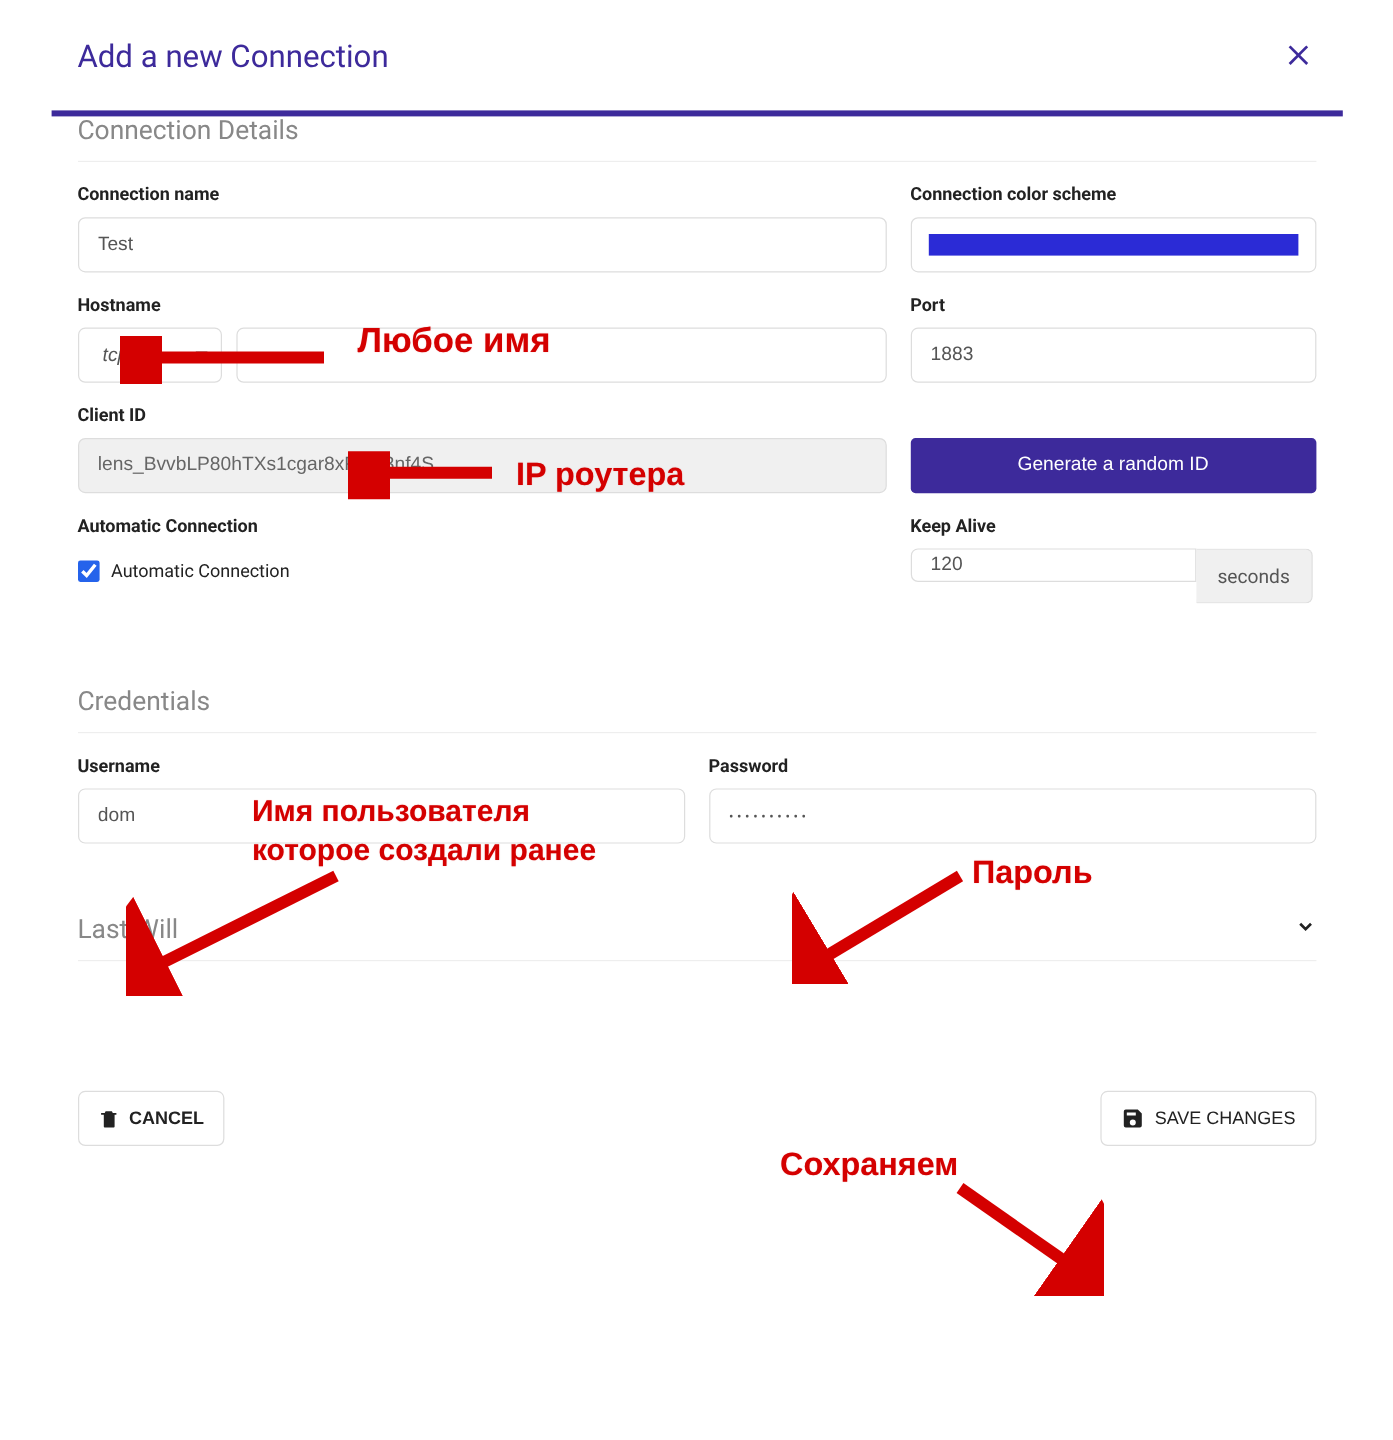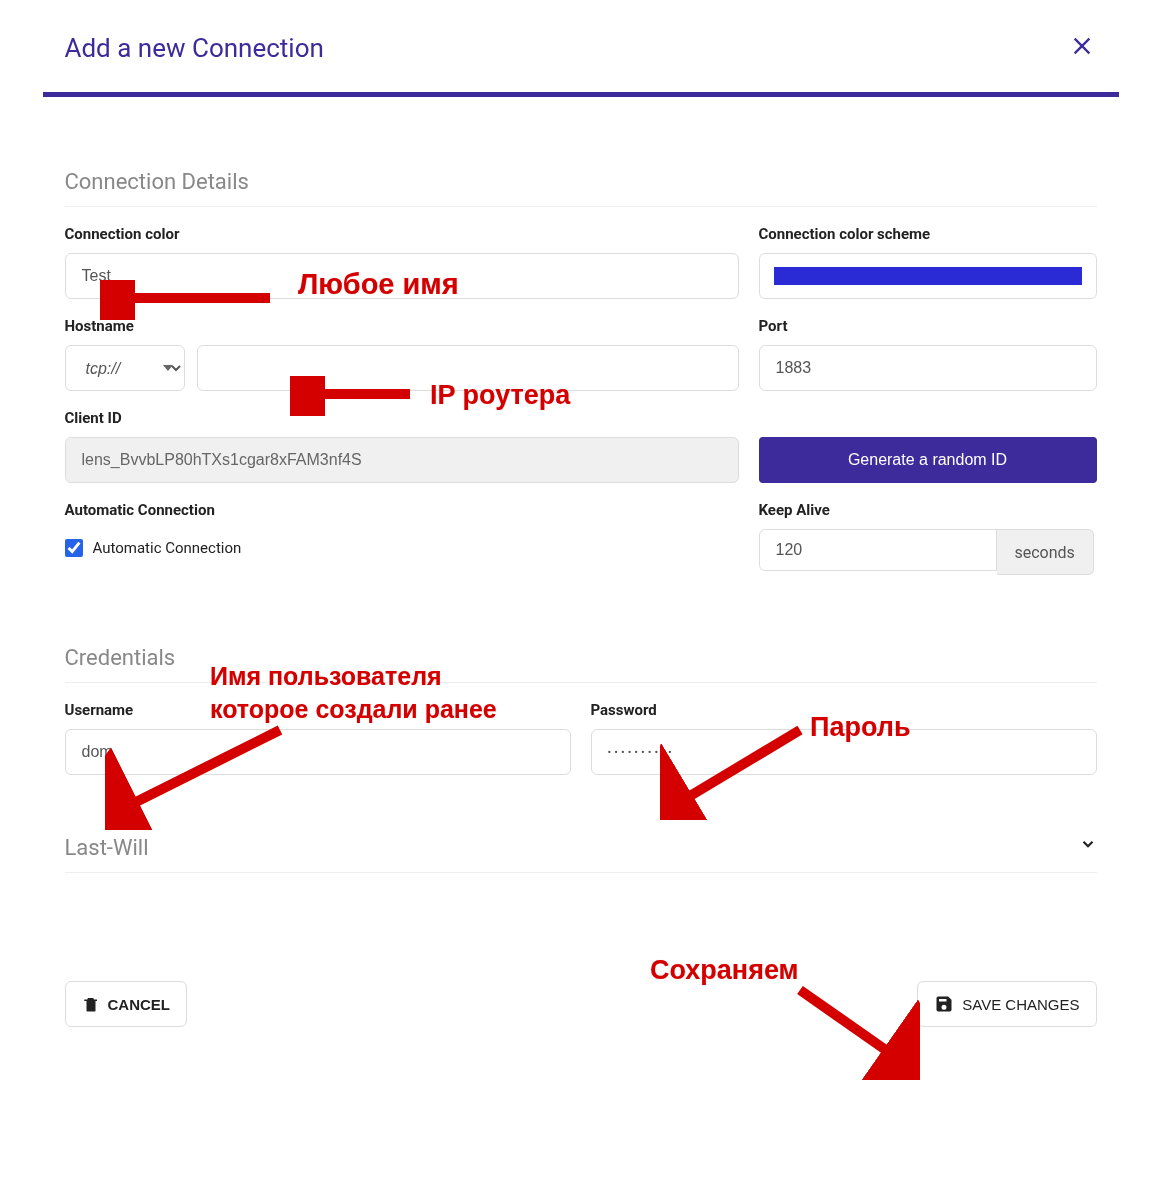--- a/index.html
+++ b/index.html
@@ -3,38 +3,38 @@
 <meta charset="utf-8">
 <style>
 * { box-sizing: border-box; margin: 0; padding: 0; }
 body { font-family: -apple-system, BlinkMacSystemFont, "Segoe UI", Roboto, Arial, sans-serif; background: #fff; width: 1161px; height: 1200px; position: relative; }
 .dialog { width: 1080px; margin: 0 auto; background: #fff; position: relative; }
 .dialog-header { padding: 28px 24px 24px 24px; display: flex; justify-content: space-between; align-items: center; }
 .dialog-title { color: #3d2a9b; font-size: 26px; font-weight: 400; }
 .close-btn { background: none; border: none; color: #3d2a9b; font-size: 28px; cursor: pointer; padding: 4px; }
 .header-bar { height: 5px; background: #3d2a9b; margin: 0 2px; }
 .content { padding: 0 24px; }
-.section-title { color: #888; font-size: 22px; font-weight: 400; margin-top: 72px; margin-bottom: 18px; border-bottom: 1px solid #eee; padding-bottom: 12px; }
+.section-title { color: #888; font-size: 22px; font-weight: 400; margin-bottom: 18px; border-bottom: 1px solid #eee; padding-bottom: 12px; }
 .section-title.credentials { margin-top: 70px; }
 .row { display: flex; gap: 20px; margin-bottom: 18px; }
 .field { display: flex; flex-direction: column; }
 .field-label { font-size: 15px; font-weight: 700; color: #222; margin-bottom: 10px; }
 .input { border: 1px solid #ddd; border-radius: 6px; padding: 12px 16px; font-size: 16px; color: #555; background: #fff; height: 46px; }
 .input-disabled { background: #f0f0f0; color: #666; }
 .select-wrap { position: relative; width: 120px; }
 .select-wrap::after { content: ""; position: absolute; right: 12px; top: 50%; transform: translateY(-50%); width: 0; height: 0; border-left: 5px solid transparent; border-right: 5px solid transparent; border-top: 6px solid #666; pointer-events: none; }
 .select-wrap .input { width: 100%; padding-right: 30px; font-style: italic; }
 .color-scheme-box { border: 1px solid #ddd; border-radius: 6px; padding: 12px 14px; height: 46px; display: flex; align-items: center; width: 338px; }
 .color-bar { width: 100%; height: 18px; background: #2b2bd6; }
 .btn-generate { background: #3d2a9b; color: #fff; border: none; border-radius: 4px; padding: 0 16px; font-size: 16px; height: 46px; width: 338px; cursor: pointer; }
 .checkbox-field { display: flex; align-items: center; gap: 10px; margin-top: 10px; }
 .checkbox { width: 18px; height: 18px; accent-color: #2563eb; cursor: pointer; }
 .checkbox-label { font-size: 15px; color: #222; }
 .keep-alive-wrap { display: flex; }
-.keep-alive-input { border: 1px solid #ddd; border-radius: 6px 0 0 6px; padding: 12px 16px; font-size: 16px; color: #555; height: 42px; width: 238px; }
+.keep-alive-input { border: 1px solid #ddd; border-radius: 6px 0 0 6px; padding: 12px 16px; font-size: 16px; color: #555; height: 28px; width: 238px; }
 .keep-alive-unit { border: 1px solid #ddd; border-left: none; border-radius: 0 6px 6px 0; background: #f0f0f0; color: #555; padding: 0 18px; height: 46px; display: flex; align-items: center; font-size: 16px; }
 .lastwill { margin-top: 60px; display: flex; justify-content: space-between; align-items: flex-start; border-bottom: 1px solid #eee; padding-bottom: 12px; }
 .lastwill-title { color: #888; font-size: 22px; font-weight: 400; }
 .footer { display: flex; justify-content: space-between; padding: 18px 24px; margin-top: 90px; }
 .btn-cancel, .btn-save { background: #fff; border: 1px solid #ddd; border-radius: 6px; padding: 12px 16px; font-size: 15px; font-weight: 600; color: #222; cursor: pointer; display: flex; align-items: center; gap: 8px; }
 .btn-save { font-weight: 500; }
 .password-dots { letter-spacing: 3px; color: #555; font-size: 11px; }
 .annotation { position: absolute; color: #d40000; font-weight: 700; font-size: 24px; font-family: Arial, sans-serif; text-shadow: 0 0 1px rgba(212,0,0,0.3); pointer-events: none; }
 .annotation-arrow-svg { position: absolute; pointer-events: none; }
 </style>
@@ -51,21 +51,21 @@
         </svg>
     </button>
   </div>
   <div class="header-bar"></div>
 
   <div class="content">
     <div class="section-title">Connection Details</div>
 
     <div class="row">
       <div class="field" style="flex:1">
-        <label class="field-label">Connection color</label>
+        <label class="field-label">Connection name</label>
         <input class="input" value="Test" style="">
       </div>
       <div class="field" style="width:338px">
         <label class="field-label">Connection color scheme</label>
         <div class="color-scheme-box">
           <div class="color-bar"></div>
         </div>
       </div>
     </div>
 

